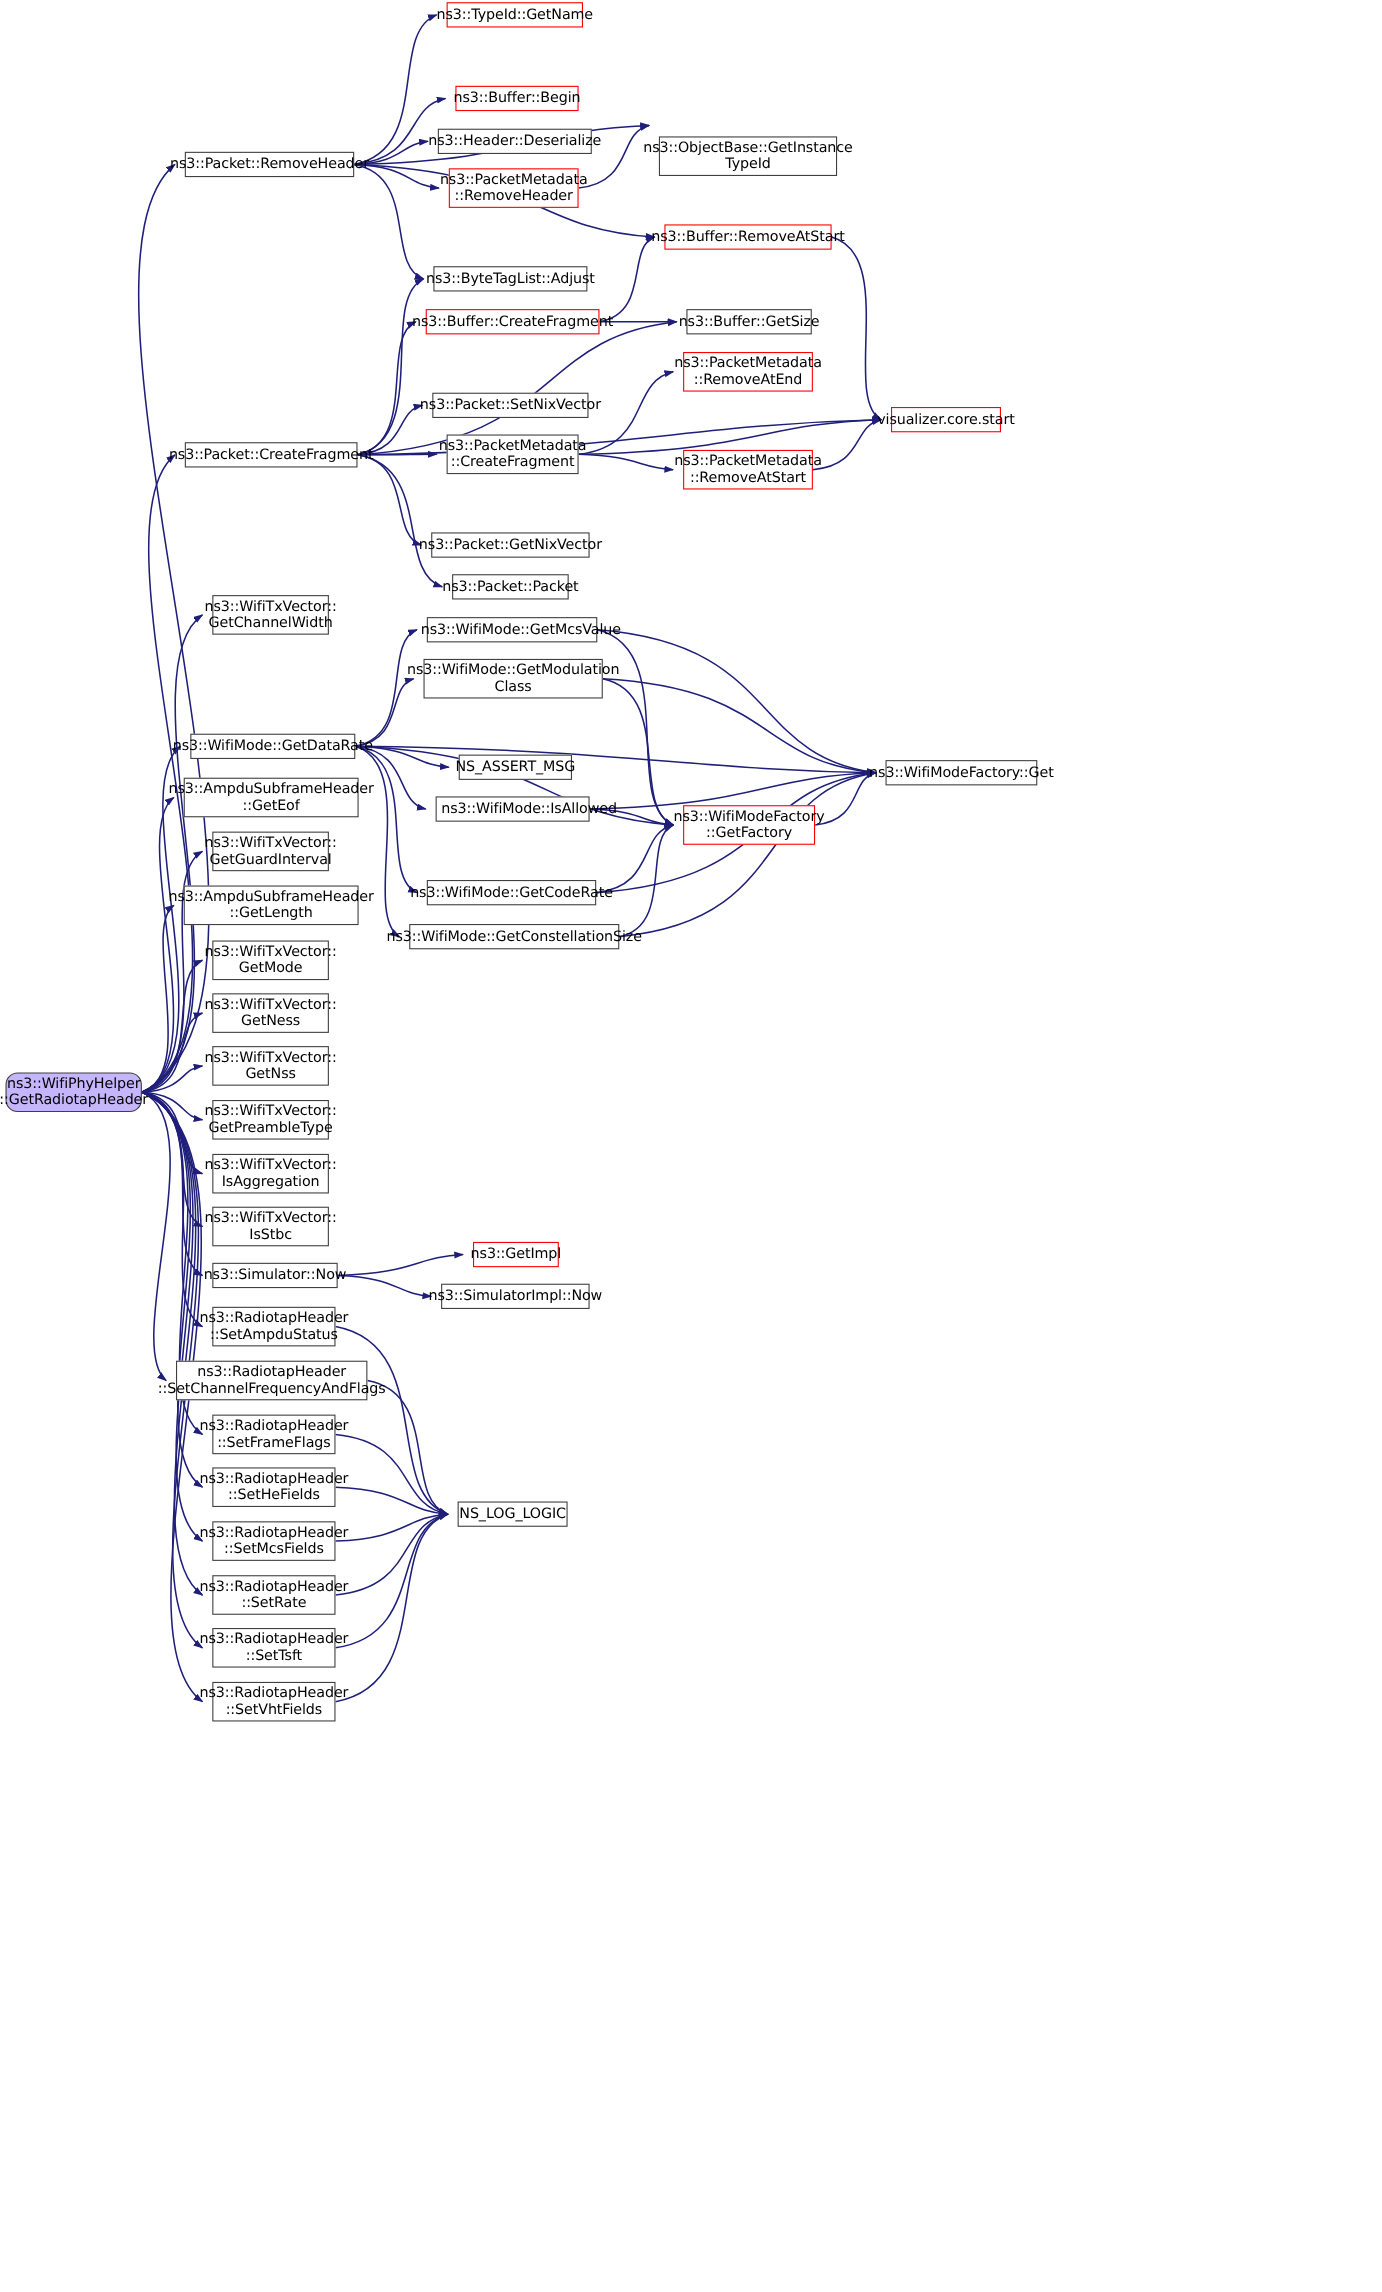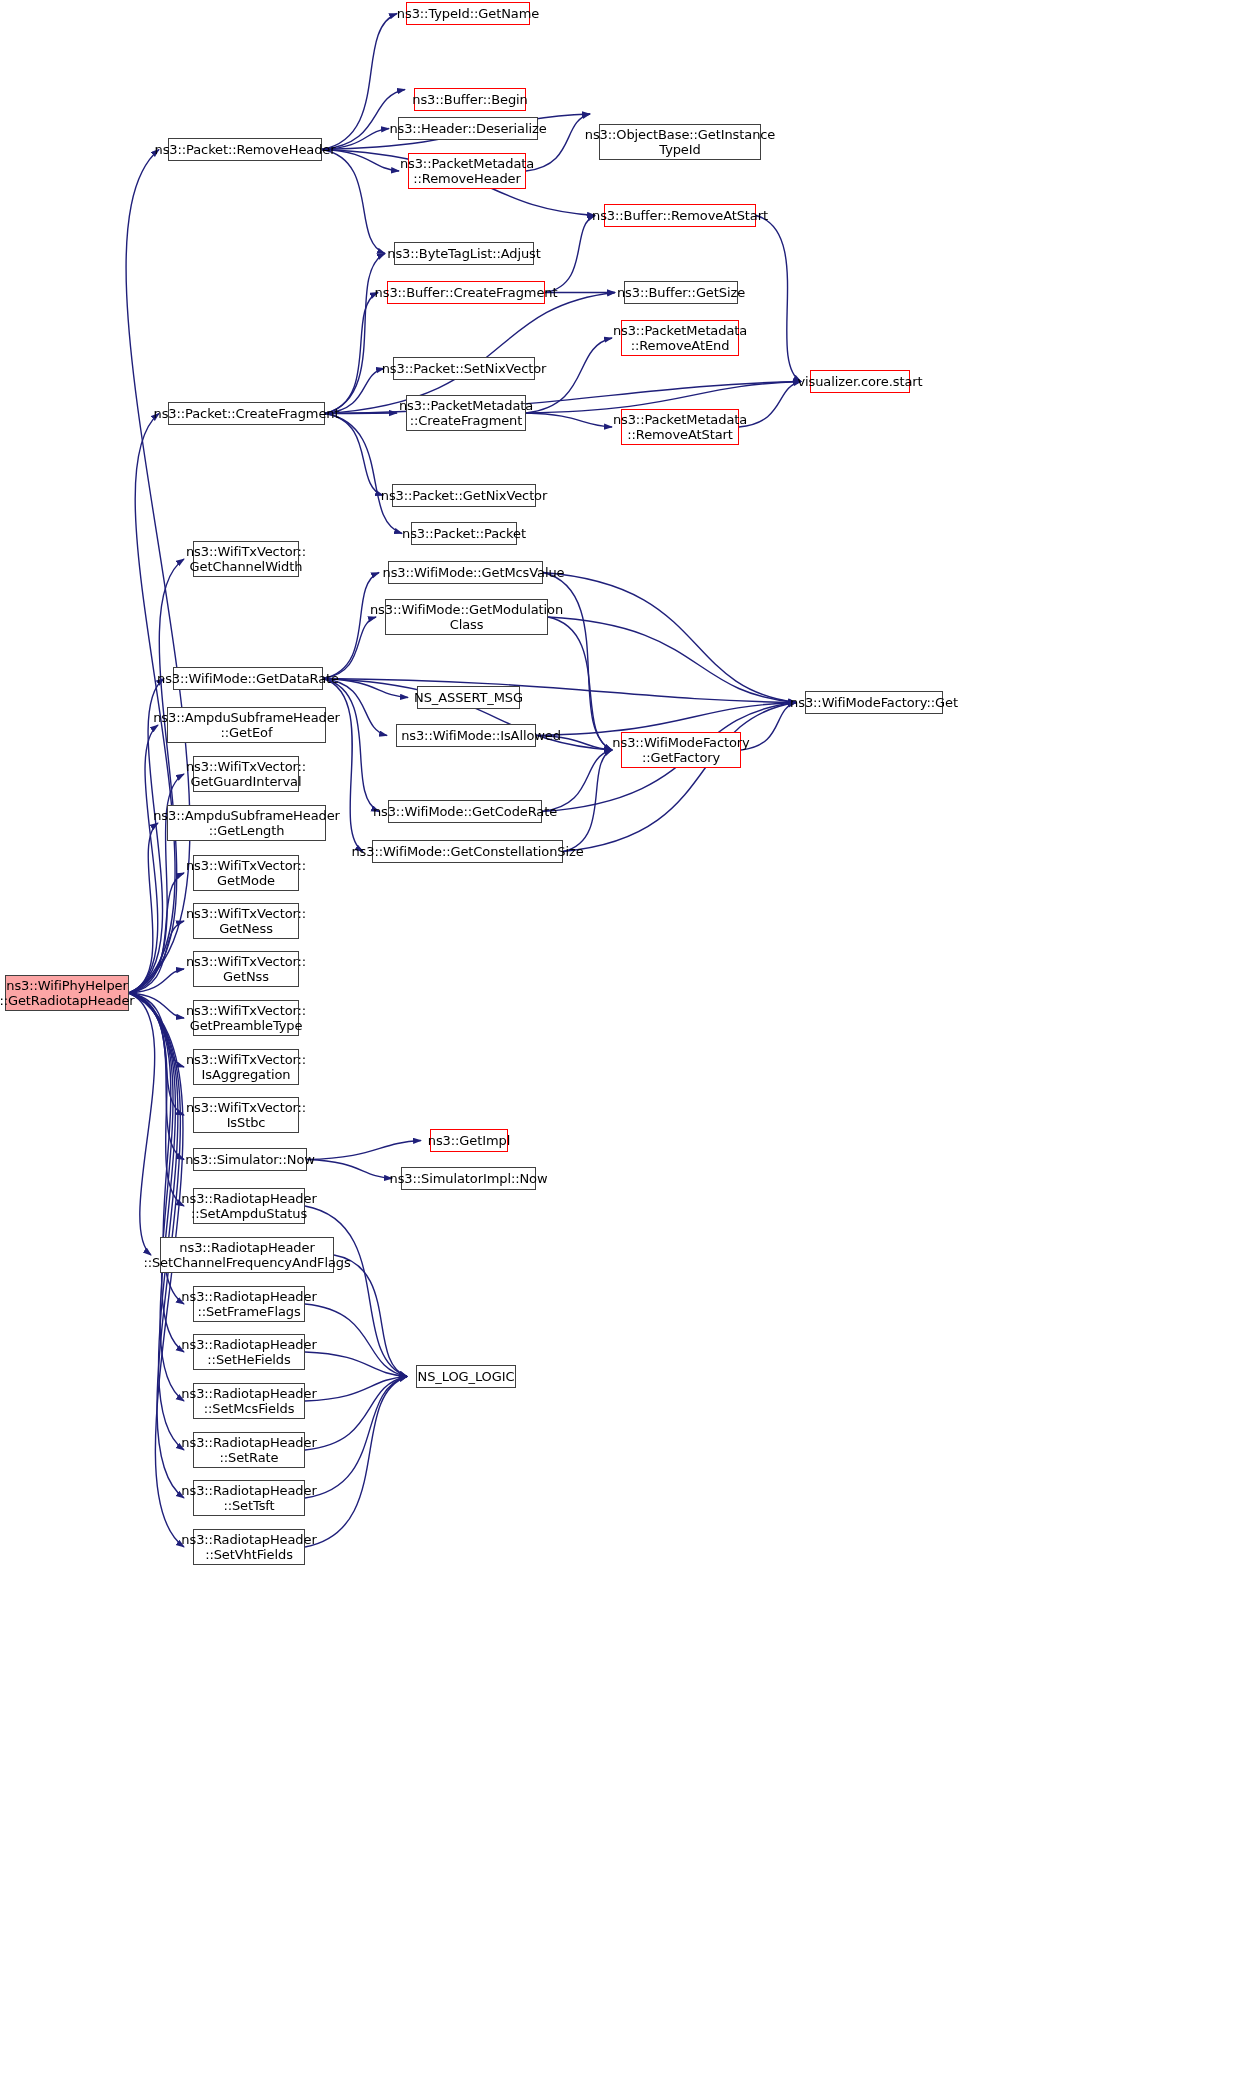--- a/index.html
+++ b/index.html
@@ -27,21 +27,21 @@
     font-size:13px;
     line-height:15px;
     text-align:center;
     display:flex;
     align-items:center;
     justify-content:center;
     white-space:pre-line;
     letter-spacing:-0.1px;
   }
   .node.red{ border-color:#ff0000; }
-  .node.root{ background:#fca5a5; border-color:#404040; }
+  .node.root{ background:#c4b5fd; border-color:#404040;border-radius:11px; }
 </style>
 </head>
 <body>
 
 <div id="canvas">
   <svg class="edges" id="edge-layer" viewBox="0 0 1256 2084">
     <defs>
       <marker id="arrow" markerWidth="9" markerHeight="9" refX="8" refY="3.2" orient="auto" markerUnits="userSpaceOnUse">
         <path d="M0,0 L9,3.2 L0,6.4 z" fill="#1f1f7a"></path>
       </marker>
@@ -118,21 +118,21 @@
         <path d="M129,993 C220.18,1024.1 124.615,1266.68 184,1304" marker-end="url(#arrow)"></path>
         <path d="M129,993 C228.82,1028.9 118.13499999999999,1308.92 184,1352" marker-end="url(#arrow)"></path>
         <path d="M129,993 C237.64,1033.8 111.52,1352.04 184,1401" marker-end="url(#arrow)"></path>
         <path d="M129,993 C246.45999999999998,1038.7 104.905,1395.16 184,1450" marker-end="url(#arrow)"></path>
         <path d="M129,993 C255.1,1043.5 98.42500000000001,1437.4 184,1498" marker-end="url(#arrow)"></path>
         <path d="M129,993 C263.92,1048.4 91.80999999999999,1480.52 184,1547" marker-end="url(#arrow)"></path>
       </g>
   </svg>
   <div id="node-layer">
       <div class="node red" style="left: 406px; top: 2px; width: 124px; height: 23px;">ns3::TypeId::GetName</div>
-      <div class="node red" style="left: 414px; top: 88px; width: 112px; height: 23px;">ns3::Buffer::Begin</div>
+      <div class="node red" style="left: 414px; top: 78px; width: 112px; height: 23px;">ns3::Buffer::Begin</div>
       <div class="node" style="left: 398px; top: 117px; width: 140px; height: 23px;">ns3::Header::Deserialize</div>
       <div class="node" style="left: 599px; top: 96px; width: 162px; height: 36px; margin-top: 28px;">ns3::ObjectBase::GetInstance
 TypeId</div>
       <div class="node" style="left: 168px; top: 138px; width: 154px; height: 23px;">ns3::Packet::RemoveHeader</div>
       <div class="node red" style="left: 408px; top: 153px; width: 118px; height: 36px;">ns3::PacketMetadata
 ::RemoveHeader</div>
       <div class="node red" style="left: 604px; top: 204px; width: 152px; height: 23px;">ns3::Buffer::RemoveAtStart</div>
       <div class="node" style="left: 394px; top: 242px; width: 140px; height: 23px;">ns3::ByteTagList::Adjust</div>
       <div class="node red" style="left: 387px; top: 281px; width: 158px; height: 23px;">ns3::Buffer::CreateFragment</div>
       <div class="node" style="left: 624px; top: 281px; width: 114px; height: 23px;">ns3::Buffer::GetSize</div>

